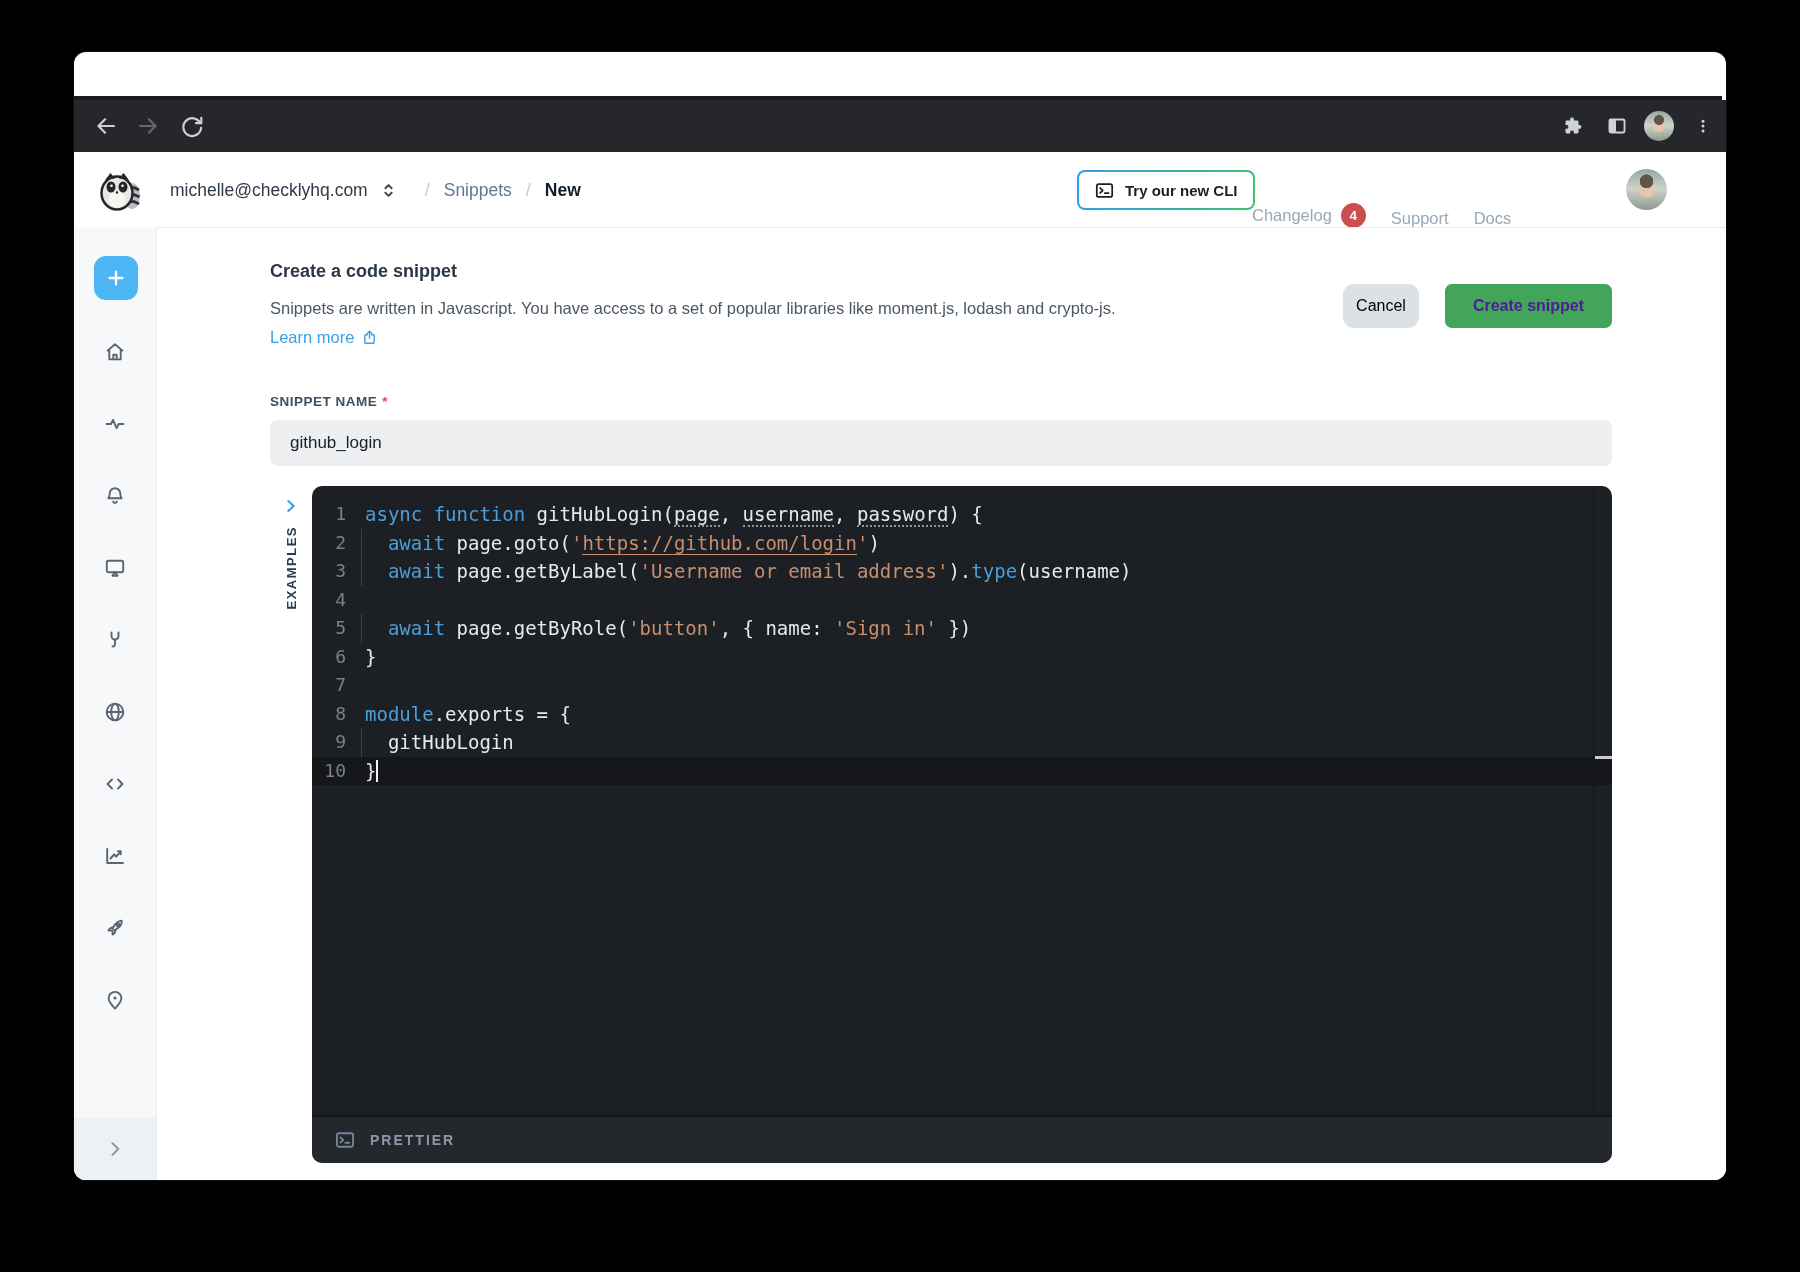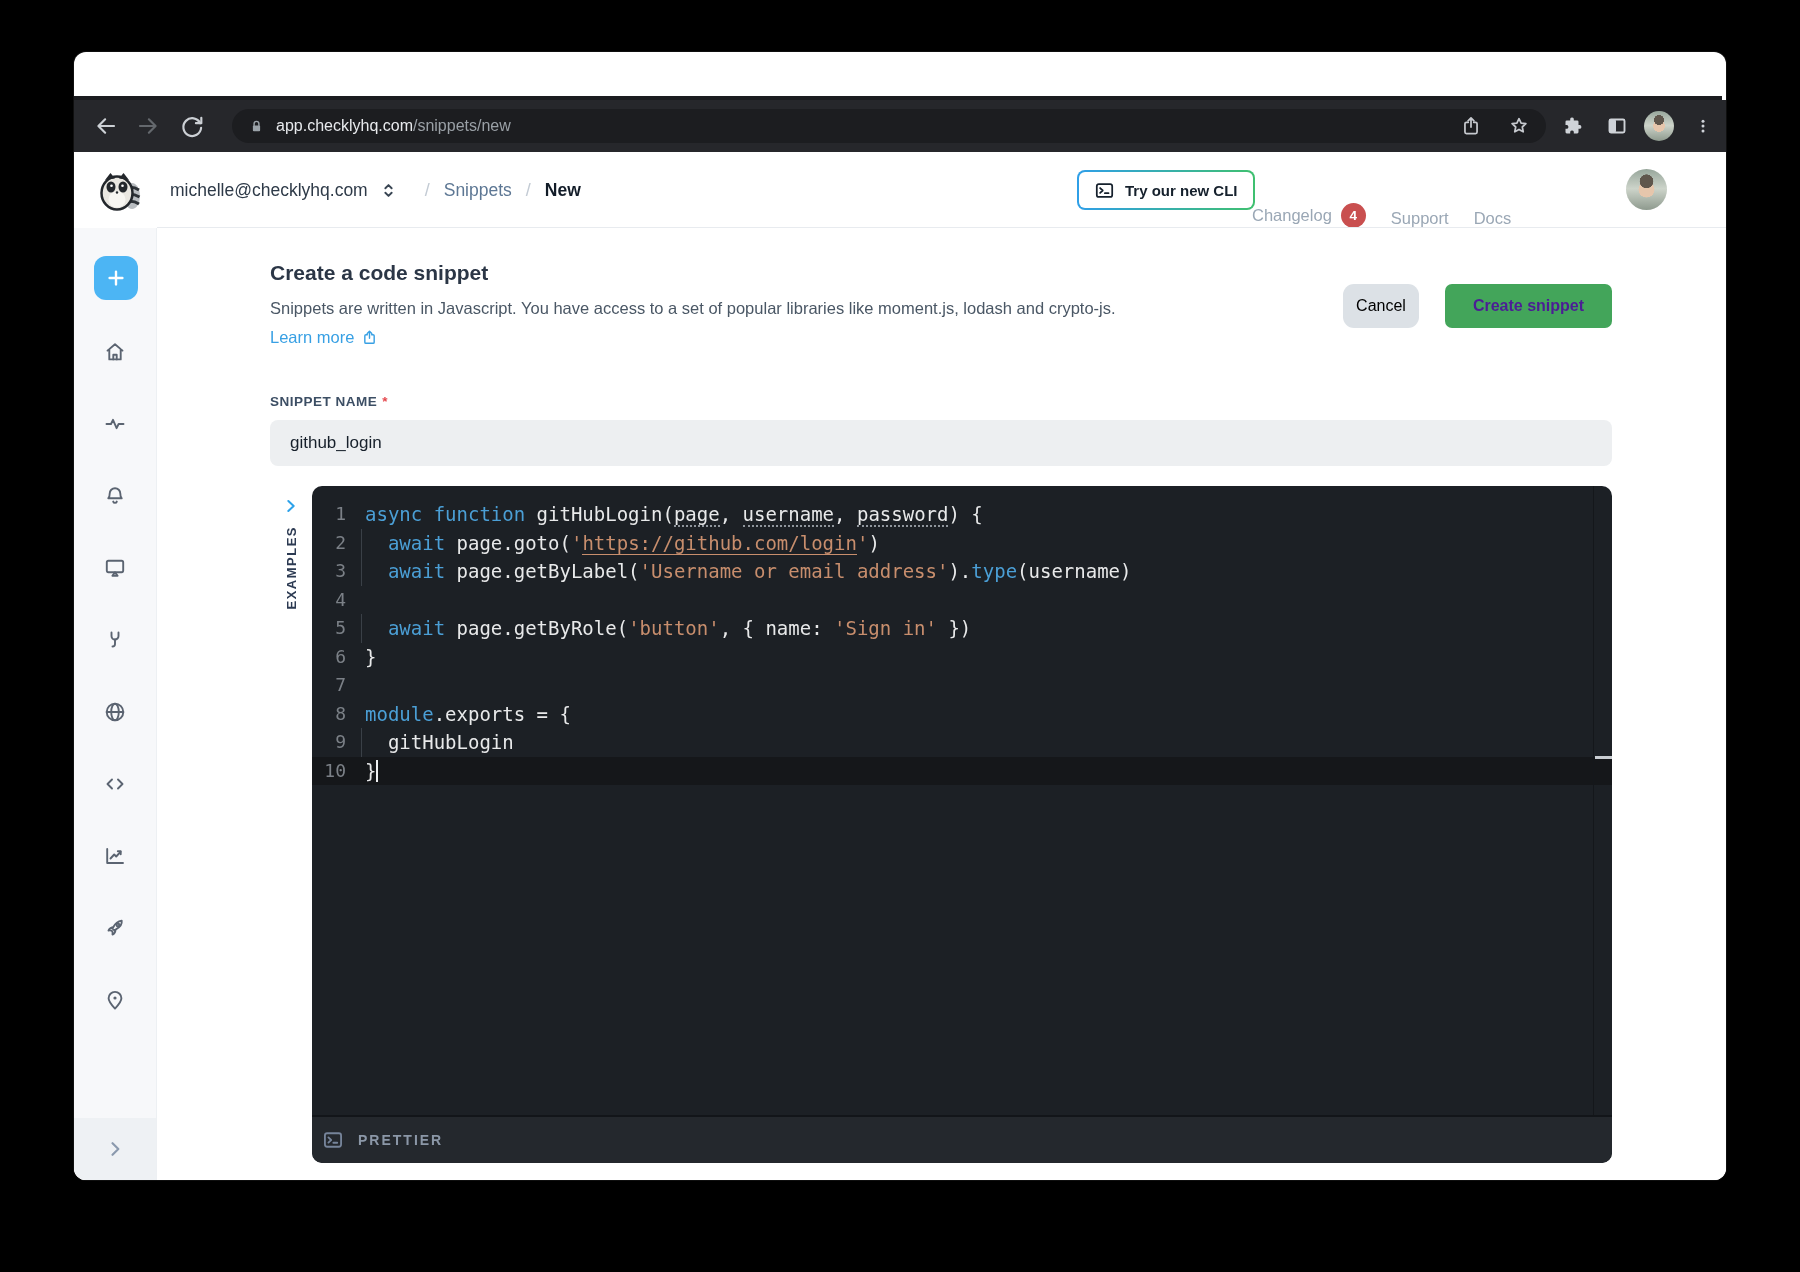--- a/index.html
+++ b/index.html
@@ -70,21 +70,21 @@
            background:var(--accent-blue,#4cb5f4);color:#fff;display:flex;align-items:center;justify-content:center;}
   .plusbtn svg{width:22px;height:22px;}
   .side-item{position:absolute;left:29px;width:24px;height:24px;color:#5b6471;cursor:pointer;}
   .side-item svg{width:24px;height:24px;display:block;}
   .collapse{position:absolute;left:0;right:0;bottom:0;height:62px;background:#eef1f4;border-radius:0 0 0 12px;
             display:flex;align-items:center;justify-content:center;cursor:pointer;color:#8b9aae;}
   .collapse svg{width:20px;height:20px;}
 
   
   .content{position:absolute;left:83px;top:76px;right:0;bottom:0;background:#fff;}
-  .page-title{position:absolute;left:113px;top:33px;margin:0;font-size:21px;font-weight:700;color:#2b3646;}
+  .page-title{position:absolute;left:113px;top:33px;margin:0;font-size:18px;font-weight:700;color:#2b3646;}
   .page-desc{position:absolute;left:113px;top:71px;margin:0;font-size:16.5px;color:#4a5765;}
   .learn-link{position:absolute;left:113px;top:100px;font-size:16.5px;color:var(--link-blue,#38a0e4);
               display:flex;align-items:center;gap:7px;cursor:pointer;text-decoration:none;}
   .learn-link svg{width:17px;height:17px;}
   .btn{position:absolute;top:56px;height:44px;border:none;border-radius:7px;font-family:inherit;
        font-size:16px;cursor:pointer;display:flex;align-items:center;justify-content:center;}
   .btn.cancel{left:1186px;width:76px;background:#dce1e6;color:#000000;font-weight:500;border-radius:11px;}
   .btn.create{left:1288px;width:167px;background:var(--button-green,#43a55a);color:#4c1d95;font-weight:600;}
   .field-label{position:absolute;left:113px;top:166px;font-size:13.5px;font-weight:700;letter-spacing:.5px;color:#3c4e64;}
   .req{color:#e5484d;margin-left:5px;}
@@ -106,21 +106,21 @@
   .lc{margin-left:19px;position:relative;color:#e8e9ea;}
   .code-line.gd .lc::before{content:"";position:absolute;left:-4px;top:0;height:28.5px;border-left:1px solid #3a4047;}
   .tk.k{color:var(--keyword,#4b9fd6);}
   .tk.s{color:var(--string,#c88e6d);}
   .tk.l{color:var(--string,#c88e6d);border-bottom:1px solid var(--string,#c88e6d);}
   .tk.m{border-bottom:2px dotted #8f959c;}
   .cursor{display:inline-block;width:2px;height:22px;background:#eef0f2;vertical-align:-4px;}
   .scrollstrip{position:absolute;top:0;right:0;bottom:0;width:18px;border-left:1px solid #14171b;}
   .scrollmark{position:absolute;left:1px;right:0;top:270px;height:3px;background:#c9cdd2;}
   .editor-footer{height:46px;flex:none;background:#24282d;border-top:2px solid #121519;border-radius:0 0 10px 10px;
-                 display:flex;align-items:center;padding:0 10px;gap:14px;}
+                 display:flex;align-items:center;padding:0 22px;gap:14px;}
   .editor-footer svg{width:22px;height:22px;color:#76849a;}
   .footer-label{color:#8b97a7;font-size:14px;font-weight:700;letter-spacing:2px;}
 </style>
 </head>
 <body>
 
 <div class="stage">
   <div class="window">
 
     <div class="tabstrip">
@@ -153,36 +153,20 @@
       <svg class="navbtn back" viewBox="0 0 24 24" fill="none" stroke="currentColor" stroke-width="2" stroke-linecap="round" stroke-linejoin="round">
         <path d="M19.4 12 H5.2 M11.2 5.8 L5 12 l6.2 6.2"></path>
       </svg>
       <svg class="navbtn fwd" viewBox="0 0 24 24" fill="none" stroke="currentColor" stroke-width="2" stroke-linecap="round" stroke-linejoin="round">
         <path d="M4.6 12 H18.8 M12.8 5.8 L19 12 l-6.2 6.2"></path>
       </svg>
       <svg class="navbtn reload" viewBox="0 0 24 24" fill="none" stroke="currentColor" stroke-width="2" stroke-linecap="round" stroke-linejoin="round">
         <path d="M19.6 9.4 A8.2 8.2 0 1 0 20.4 13.8"></path>
           <polyline points="20.6,4.4 20.6,9.4 15.6,9.4"></polyline>
       </svg>
-      <div class="urlbar">
-        <svg class="lock" viewBox="0 0 24 24" stroke="currentColor" stroke-width="2" fill="none" stroke-linecap="round">
-          <path d="M8.6 10.6 V8.2 a3.4 3.4 0 0 1 6.8 0 v2.4"></path>
-          <rect x="6.9" y="10.6" width="10.2" height="8" rx="1.4" fill="currentColor" stroke="none"></rect>
-        </svg>
-        <span class="host">app.checklyhq.com</span>
-          <span class="path">/snippets/new</span>
-        <span class="urlspacer"></span>
-        <svg class="urlicon" viewBox="0 0 24 24" fill="none" stroke="currentColor" stroke-width="1.9" stroke-linecap="round" stroke-linejoin="round">
-          <path d="M9 8 H7 a1.6 1.6 0 0 0 -1.6 1.6 v9 a1.6 1.6 0 0 0 1.6 1.6 h10 a1.6 1.6 0 0 0 1.6 -1.6 v-9 A1.6 1.6 0 0 0 17 8 h-2"></path>
-          <path d="M12 3.6 V13.2 M8.8 6.4 L12 3.2 l3.2 3.2"></path>
-        </svg>
-        <svg class="urlicon" viewBox="0 0 24 24" fill="none" stroke="currentColor" stroke-width="1.9" stroke-linejoin="round">
-          <path d="M12 4 l2.3 4.9 5.2 .6 -3.9 3.6 1 5.2 -4.6 -2.6 -4.6 2.6 1 -5.2 -3.9 -3.6 5.2 -.6z"></path>
-        </svg>
-      </div>
       <svg class="tbicon puzzle" viewBox="0 0 24 24">
         <path fill="#cfd3d8" d="M10.2 4.8 a1.9 1.9 0 0 1 3.6 0 V6.4 h3.4 a1.3 1.3 0 0 1 1.3 1.3 v3.4 h1.6 a1.9 1.9 0 0 1 0 3.6 h-1.6 v3.4 a1.3 1.3 0 0 1 -1.3 1.3 h-3.4 v-1.6 a1.9 1.9 0 0 0 -3.6 0 v1.6 H6.8 a1.3 1.3 0 0 1 -1.3 -1.3 v-3.4 h1.6 a1.9 1.9 0 0 0 0 -3.6 H5.5 V7.7 A1.3 1.3 0 0 1 6.8 6.4 h3.4z"></path>
       </svg>
       <svg class="tbicon panel" viewBox="0 0 24 24">
         <rect x="4.5" y="5.5" width="15" height="13" rx="1.5" fill="none" stroke="#cfd3d8" stroke-width="1.9"></rect>
         <rect x="4.5" y="5.5" width="6.5" height="13" rx="1.5" fill="#cfd3d8"></rect>
       </svg>
       <span class="avatar toolbar-av"></span>
       <svg class="tbicon dots" viewBox="0 0 24 24" fill="currentColor">
         <circle cx="12" cy="5.5" r="2"></circle>

